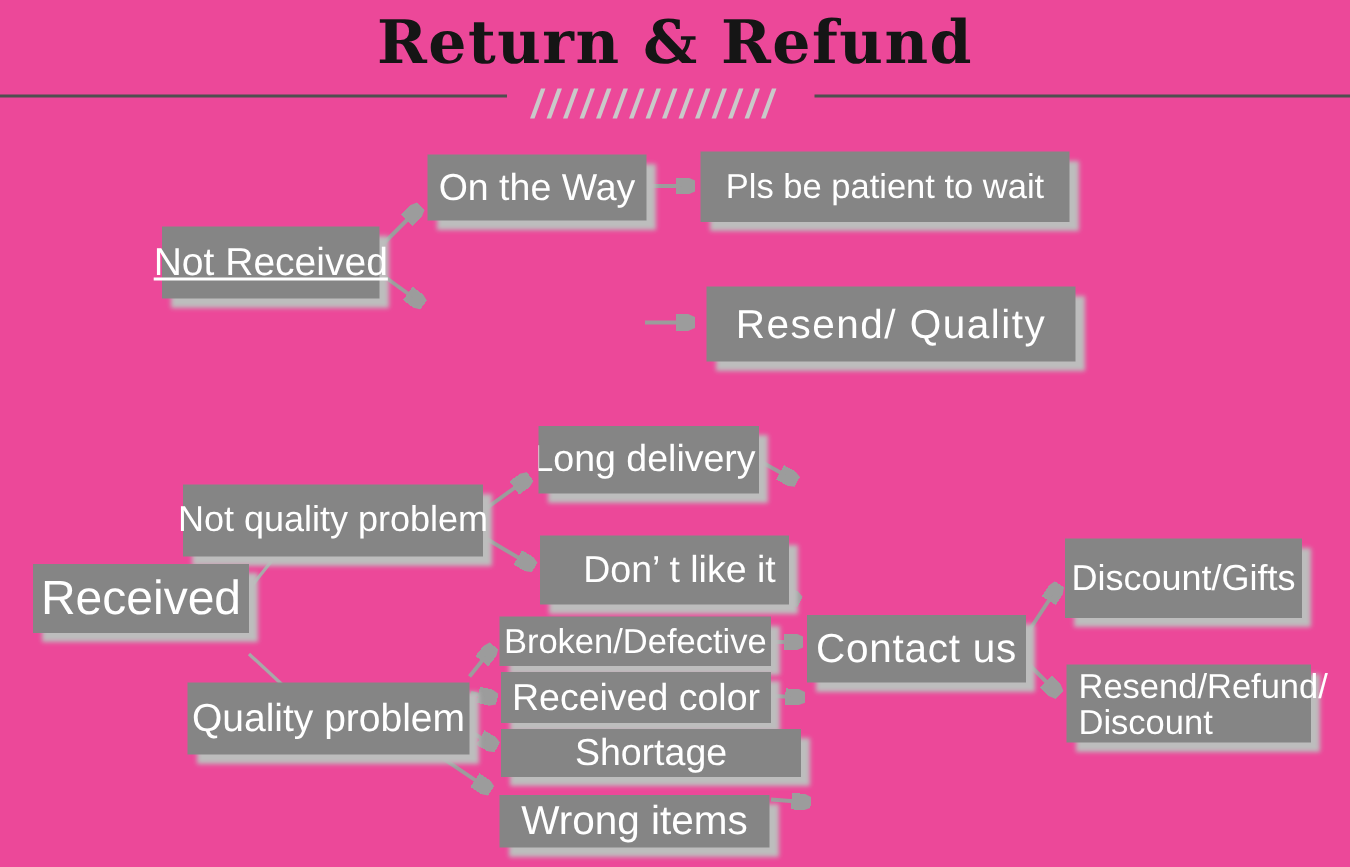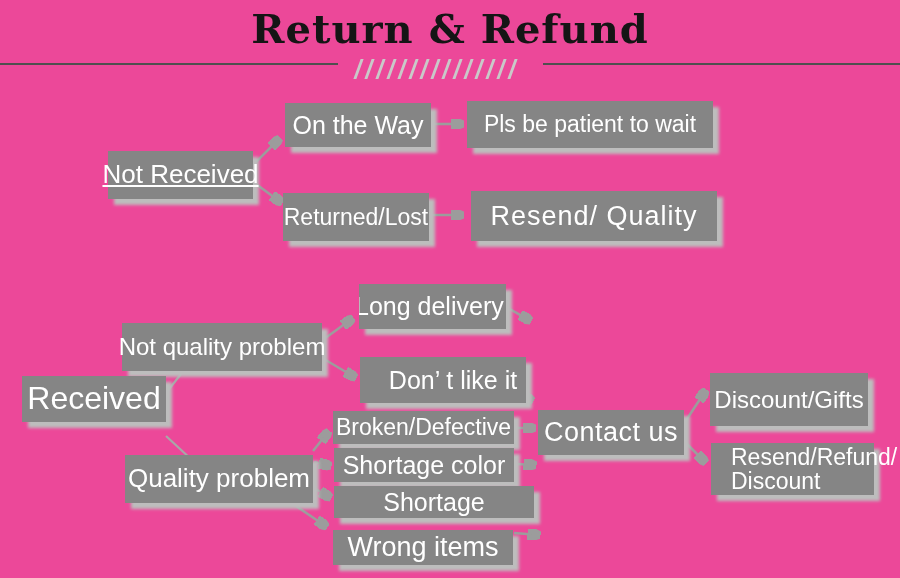--- a/index.html
+++ b/index.html
@@ -16,21 +16,21 @@
   .rule-left{left:0;top:63px;width:338px;}
   .rule-right{left:543px;top:63px;width:357px;}
   .hatch{position:absolute;left:357px;top:59px;width:168px;height:20px;display:flex;gap:8px;}
   .hatch span{display:block;width:3px;height:20px;background:var(--hatch-color,#c9c9c9);transform:skewX(-20deg);}
   .node{
     position:absolute;display:flex;align-items:center;justify-content:center;
     background:var(--box-fill,#858585);color:var(--box-text,#ffffff);
     white-space:nowrap;box-shadow:6px 6px 3px #bdbdbd;line-height:1.05;
   }
   .node.cutleft{justify-content:flex-start;text-indent:-4px;overflow:hidden;}
-  .node.twolines{flex-direction:column;align-items:flex-start;justify-content:center;padding-left:20px;box-sizing:border-box;}
+  .node.twolines{flex-direction:column;align-items:flex-start;justify-content:center;padding-left:8px;box-sizing:border-box;}
   svg.overlay{position:absolute;left:0;top:0;pointer-events:none;}
   svg.overlay path{fill:none;stroke:var(--arrow-color,#9c9c9c);stroke-width:2.6;}
   svg.overlay path.thin{stroke-width:2.2;stroke:#a8a8a8;}
 </style>
 </head>
 <body>
 
 <div id="canvas" style="--box-fill: #858585; --box-text: #ffffff; --arrow-color: #9c9c9c; --title-color: #151515; --rule-color: #4f4f4f; --hatch-color: #c9c9c9;">
 
   <div class="title">Return &amp; Refund</div>
@@ -81,44 +81,43 @@
     <path d="M685,422 L706,390" marker-end="url(#ah)"></path>
     <path d="M685,442 L706,463" marker-end="url(#ah)"></path>
   </svg>
 
   <div class="node" style="left:108px;top:151px;width:145px;height:48px;font-size:26px;text-decoration:underline;">Not Received</div>
 
   <div class="node" style="left:285px;top:103px;width:146px;height:44px;font-size:25px;">On the Way</div>
 
   <div class="node" style="left:467px;top:101px;width:246px;height:47px;font-size:23px;">Pls be patient to wait</div>
 
-  <div class="node" style="left:283px;top:193px;width:146px;height:48px;font-size:23px;">Returned/Lost</div>
 
   <div class="node" style="left:471px;top:191px;width:246px;height:50px;font-size:27px;letter-spacing:1px;">Resend/ Quality</div>
 
   <div class="node" style="left:122px;top:323px;width:200px;height:48px;font-size:24px;">Not quality problem</div>
 
   <div class="node" style="left:22px;top:376px;width:144px;height:46px;font-size:32px;">Received</div>
 
   <div class="node cutleft" style="left:359px;top:284px;width:147px;height:45px;font-size:25px;">Long delivery</div>
 
   <div class="node" style="left:360px;top:357px;width:146px;height:46px;font-size:25px;padding-left:20px;">Don’ t like it</div>
 
   <div class="node" style="left:125px;top:455px;width:188px;height:48px;font-size:26px;">Quality problem</div>
 
   <div class="node" style="left:333px;top:411px;width:181px;height:33px;font-size:23px;">Broken/Defective</div>
 
-  <div class="node" style="left:334px;top:448px;width:180px;height:34px;font-size:25px;">Shortage color</div>
+  <div class="node" style="left:334px;top:448px;width:180px;height:34px;font-size:25px;">Received color</div>
 
   <div class="node" style="left:334px;top:486px;width:200px;height:32px;font-size:25px;">Shortage</div>
 
   <div class="node" style="left:333px;top:530px;width:180px;height:35px;font-size:27px;">Wrong items</div>
 
   <div class="node" style="left:538px;top:410px;width:146px;height:45px;font-size:27px;letter-spacing:0.5px;">Contact us</div>
 
-  <div class="node" style="left:710px;top:373px;width:158px;height:53px;font-size:24px;">Discount/Gifts</div>
+  <div class="node" style="left:710px;top:359px;width:158px;height:53px;font-size:24px;">Discount/Gifts</div>
 
   <div class="node twolines" style="left:711px;top:443px;width:163px;height:52px;font-size:23px;">
     <span>Resend/Refund/</span>
     <span>Discount</span>
   </div>
 
 </div>
 
 </body></html>

